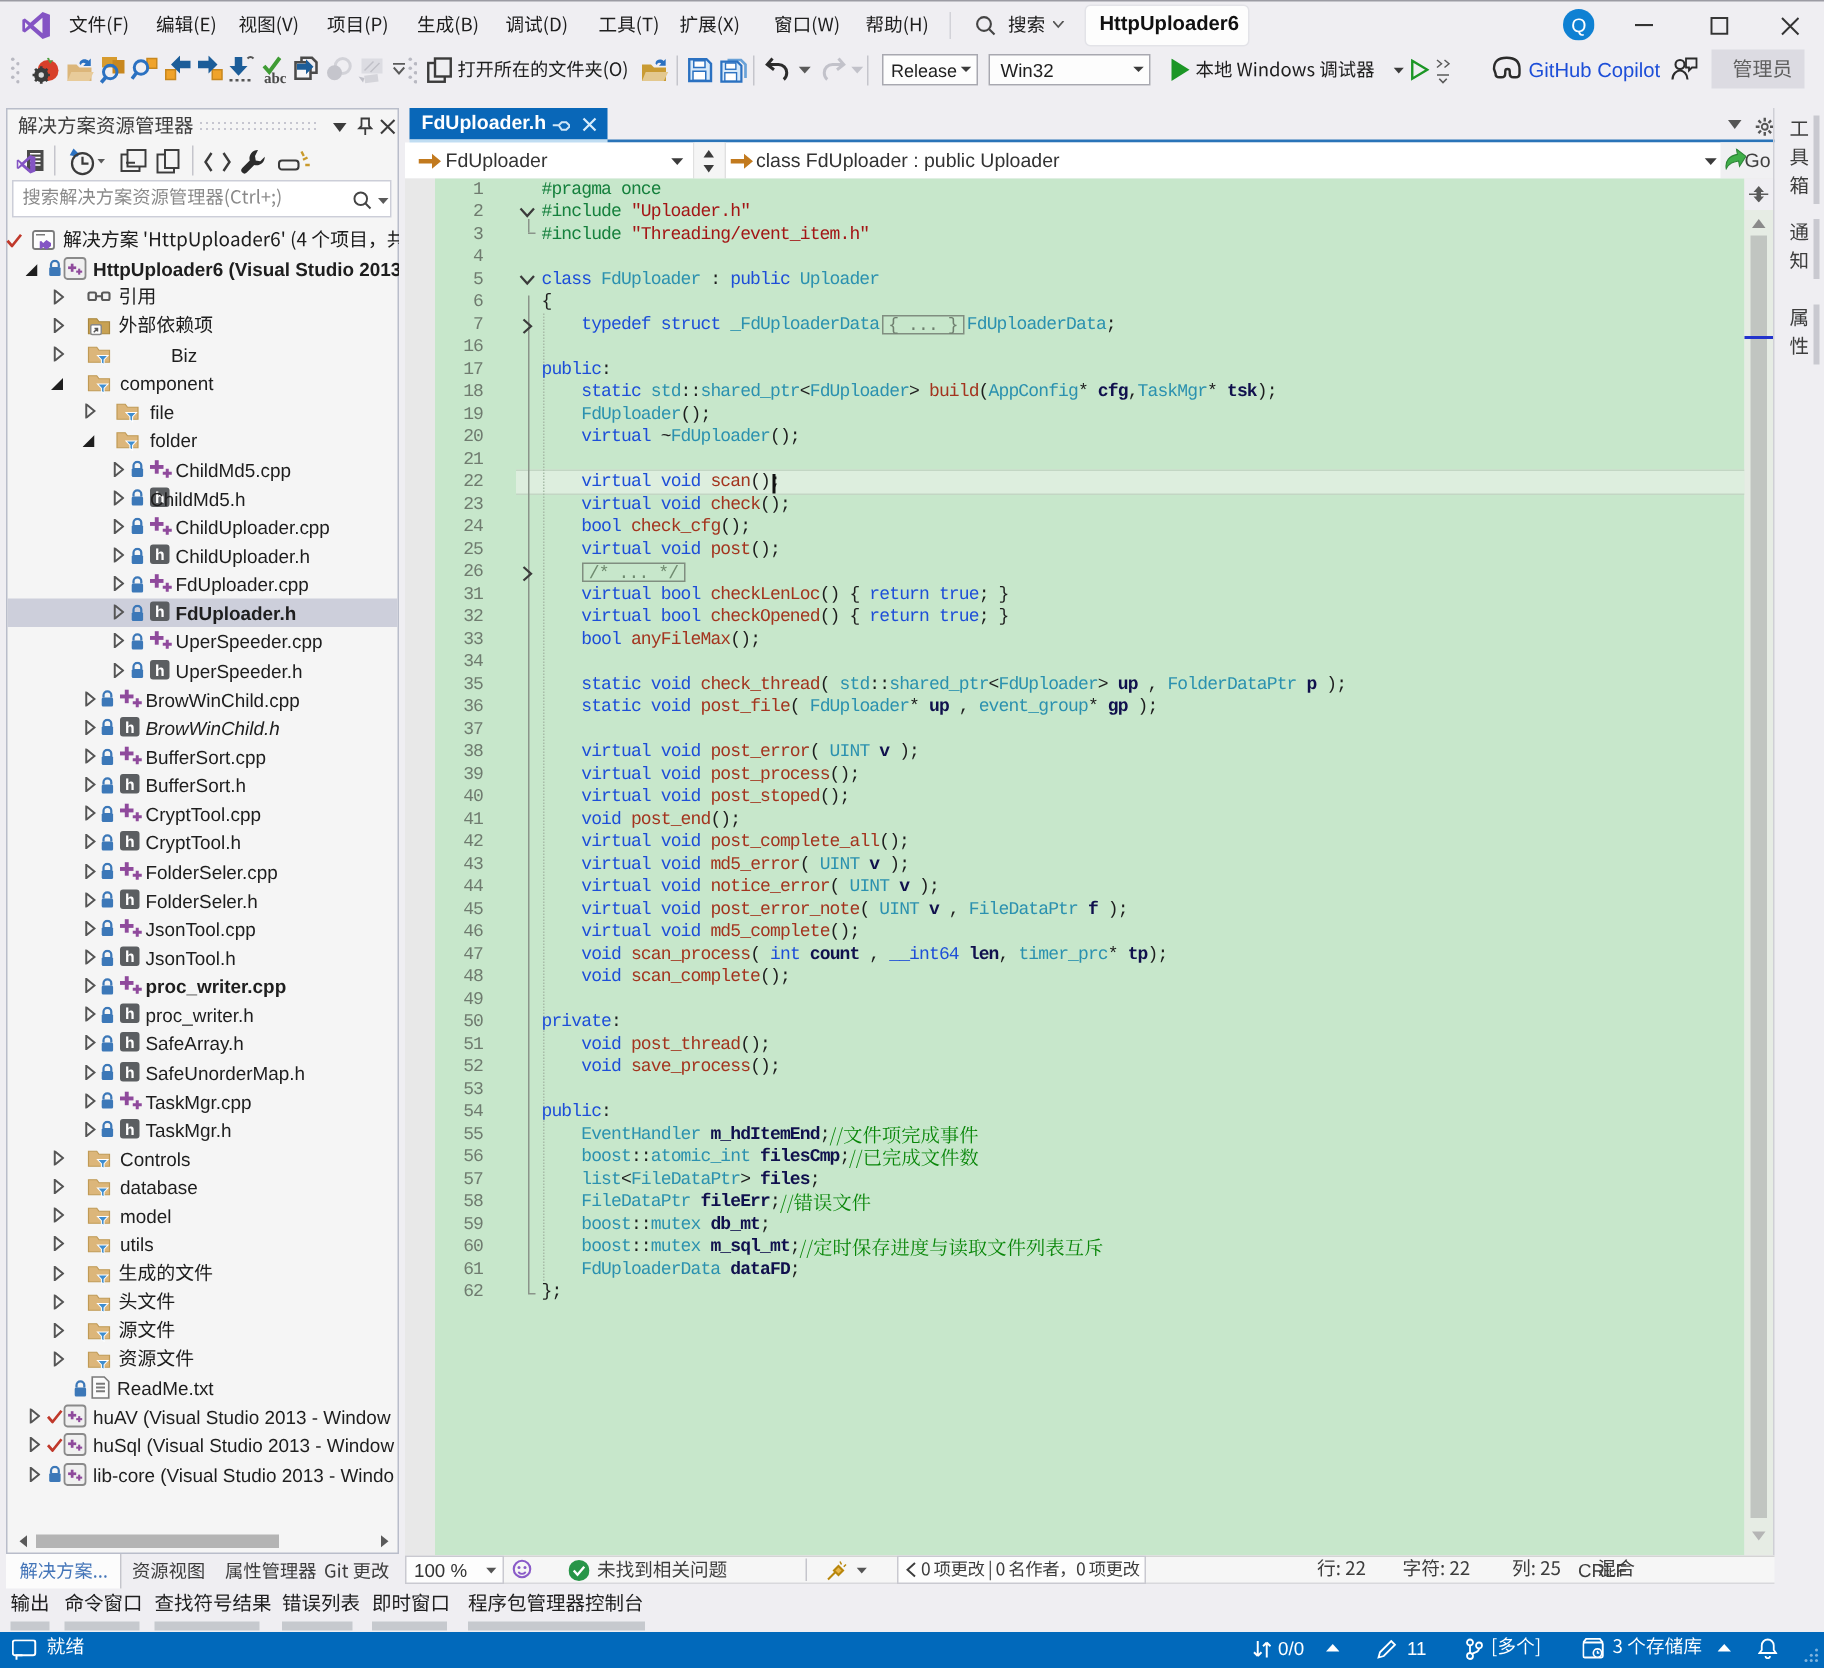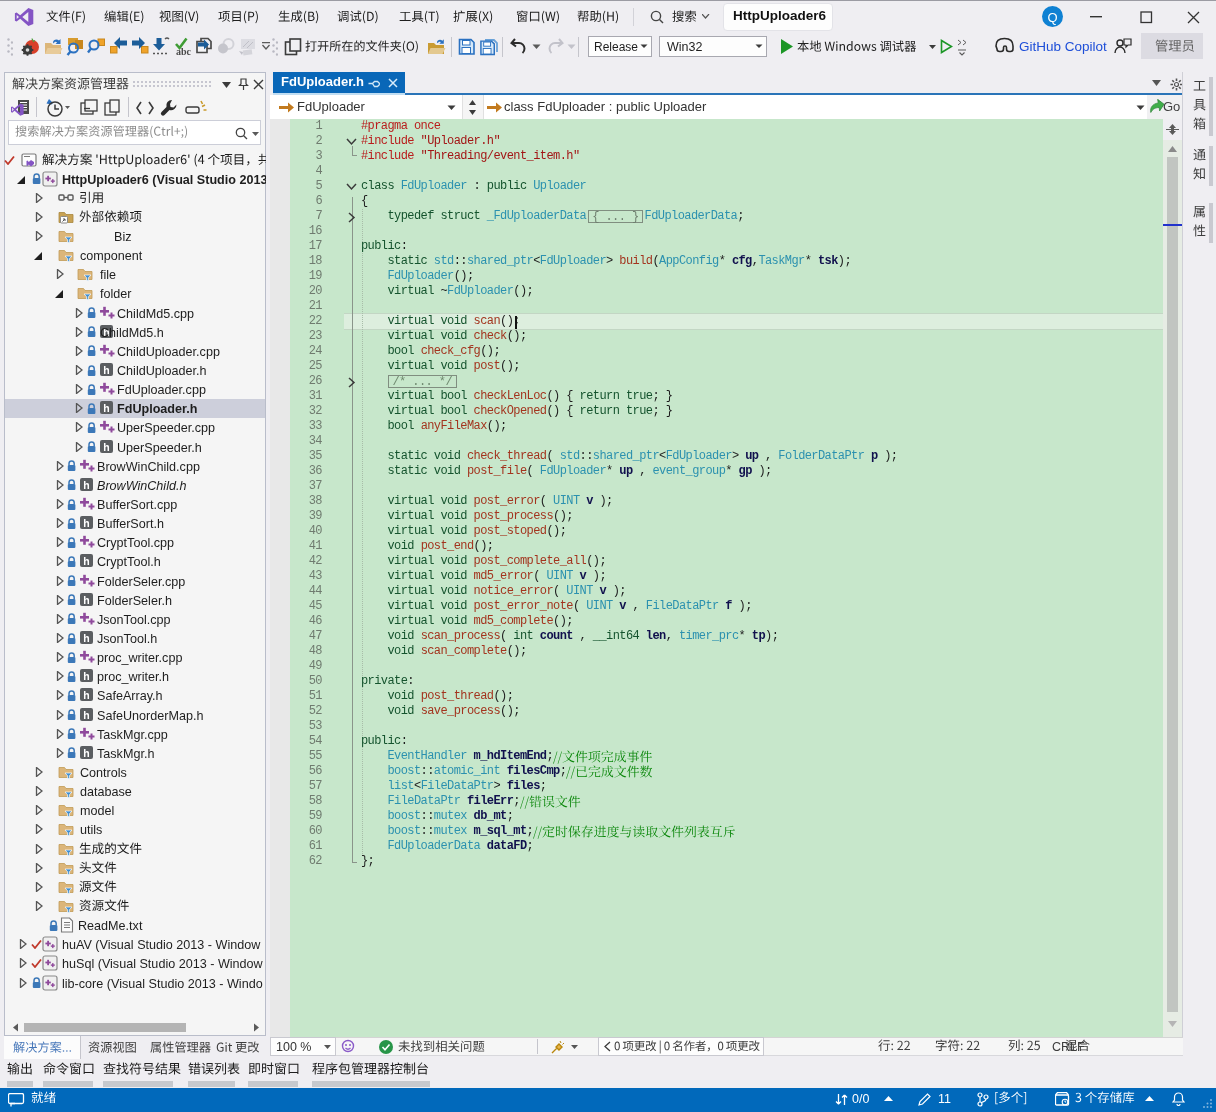--- a/index.html
+++ b/index.html
@@ -2,25 +2,25 @@
 <html><head><meta charset="utf-8"><style>
 *{margin:0;padding:0;box-sizing:border-box}
 html,body{width:1216px;height:1112px;overflow:hidden}
 body{font-family:"Liberation Sans",sans-serif;background:#efeef2;position:relative;font-size:13px;color:#1e1e1e}
 .ab{position:absolute}
 svg{display:inline-block}
 
 .crow{position:absolute;left:0;height:15px;width:873px;font-family:"Liberation Mono",monospace;font-size:12px;letter-spacing:-0.58px;line-height:15px}
 .crow .no{position:absolute;left:0;width:32px;text-align:right;color:#6f7b6f}
 .crow .ct{position:absolute;left:71px;white-space:pre;color:#1e1e1e}
-.crow .k{color:#14532d}
+.crow .k{color:#1d4ed8}
 .crow .t{color:#2b91af}
 .crow .f{color:#a3341e}
 .crow .s{color:#a31515}
-.crow .p{color:#b91c1c}
+.crow .p{color:#15803d}
 .crow .v{color:#10104d;font-weight:bold}
 .fbox{display:inline-block;border:1px solid #808e80;color:#6f7f6f;height:13px;line-height:12px;padding:0 3px;margin:0 2px;vertical-align:top;margin-top:0.5px}
 .fbox2{display:inline-block;border:1px solid #808e80;color:#6f8a6f;height:13px;line-height:12px;padding:0 4px;vertical-align:top;margin-top:0.5px}
 .cmtsvg{display:inline-block;height:15px;vertical-align:top;overflow:visible}
 .cmtsvg svg{margin-top:1px;display:block}
 </style></head>
 <body>
 <svg width="0" height="0" style="position:absolute">
     <defs>
       <path id="s6587" d="M423 823C453 774 485 707 497 666L580 693C566 734 531 799 501 847ZM50 664V590H206C265 438 344 307 447 200C337 108 202 40 36 -7C51 -25 75 -60 83 -78C250 -24 389 48 502 146C615 46 751 -28 915 -73C928 -52 950 -20 967 -4C807 36 671 107 560 201C661 304 738 432 796 590H954V664ZM504 253C410 348 336 462 284 590H711C661 455 592 344 504 253Z"></path>
@@ -968,21 +968,21 @@
     <rect x="1.8" y="5" width="7.6" height="6" rx="1" fill="#3c78b8"></rect>
   </svg>
 <svg class="ab" style="left:79px;top:649.14px;" width="16" height="16" viewBox="0 0 16 16">
     <g fill="#8f4a9c">
       <rect x="1" y="5" width="9" height="2.6"></rect>
       <rect x="4.2" y="1.8" width="2.6" height="9"></rect>
       <rect x="9.5" y="9.5" width="6" height="2"></rect>
       <rect x="11.5" y="7.5" width="2" height="6"></rect>
     </g>
   </svg>
-<div class="ab" style="left:97px;top:650.14px;"><span style="font-size:12.6px;font-weight:normal;white-space:nowrap">proc_writer.cpp</span></div>
+<div class="ab" style="left:97px;top:650.14px;"><span style="font-size:12.6px;font-weight:bold;white-space:nowrap">proc_writer.cpp</span></div>
 <svg class="ab" style="left:56px;top:671.28px;" width="8" height="10" viewBox="0 0 8 10">
     <path d="M1.5 0.5 L7 5 L1.5 9.5 Z" fill="none" stroke="#555" stroke-width="1.3"></path>
   </svg>
 <svg class="ab" style="left:66px;top:670.78px;" width="11" height="12" viewBox="0 0 11 12">
     <path d="M3 5 v-1.5 a2.6 2.6 0 0 1 5.2 0 V5" fill="none" stroke="#3c78b8" stroke-width="1.5"></path>
     <rect x="1.8" y="5" width="7.6" height="6" rx="1" fill="#3c78b8"></rect>
   </svg>
 <svg class="ab" style="left:79px;top:668.28px;" width="16" height="16" viewBox="0 0 16 16">
     <rect x="1" y="1" width="13" height="13" rx="2" fill="#5b5e61"></rect>
     <text x="7.5" y="11.5" text-anchor="middle" font-family="Liberation Sans" font-size="10.5" font-weight="bold" fill="#fff">h</text>

